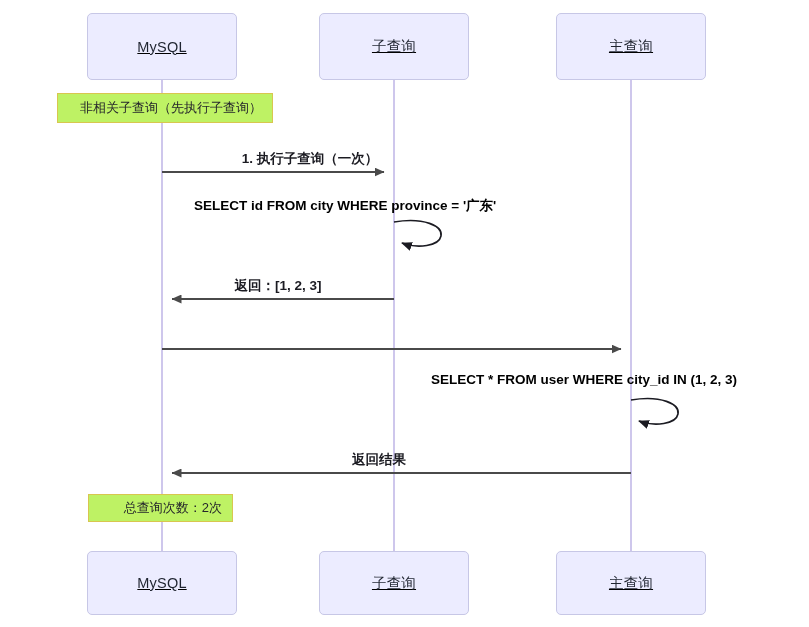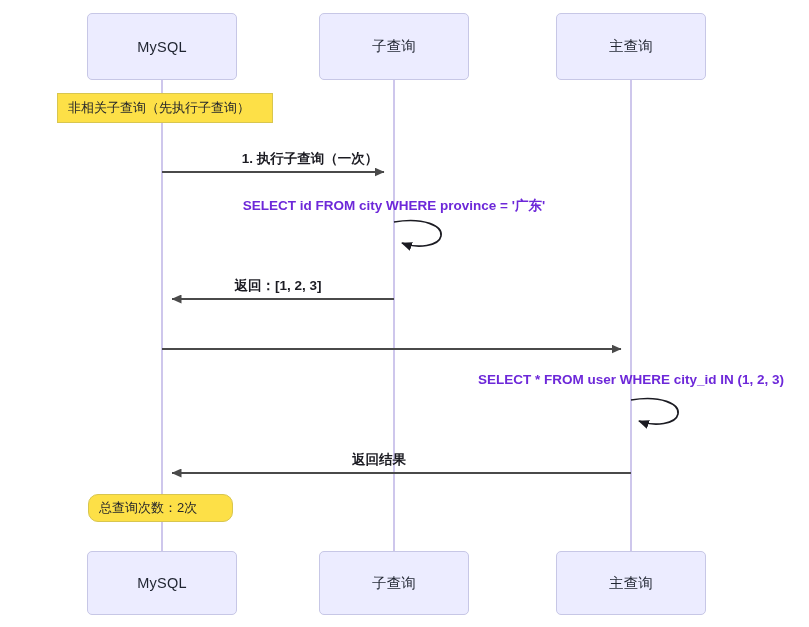--- a/index.html
+++ b/index.html
@@ -11,64 +11,64 @@
     position:relative;
   }
   #diagram{position:absolute;left:0;top:0;width:809px;height:627px;}
 
   .actor-box{
     position:absolute;
     background:#ECECFF;
     border:1px solid #C7C7E6;
     border-radius:5px;
     box-sizing:border-box;
-    display:flex;align-items:center;justify-content:center;
+    display:flex;align-items:center;justify-content:center;text-decoration:underline;
   }
   .actor-label{
     font-size:14.5px;
     color:#1f2430;
     letter-spacing:.2px;
     white-space:nowrap;
   }
 
   .lifeline{
     position:absolute;
     width:2px;
     background:#CEC7EC;
   }
 
   .note{
     position:absolute;
-    background:#fde047;
+    background:#bef264;
     border:1px solid #D8C64F;
     box-sizing:border-box;
-    display:flex;align-items:center;justify-content:flex-start;
+    display:flex;align-items:center;justify-content:flex-end;
     padding:0 10px;
   }
   .note-label{
     font-size:13px;
     color:#26272b;
     white-space:nowrap;
   }
 
   .msg-label{
     position:absolute;
     font-size:13.5px;
     font-weight:bold;
     color:#1b1b22;
     white-space:nowrap;
     text-align:center;
   }
   .sql-label{
     position:absolute;
     font-size:13.5px;
     font-weight:bold;
-    color:#6d28d9;
+    color:#000000;
     white-space:nowrap;
-    text-align:center;
+    text-align:left;
   }
   svg.overlay{position:absolute;left:0;top:0;width:809px;height:627px;pointer-events:none;}
 </style>
 </head>
 <body>
 
 <div id="diagram">
 
   <div class="lifeline" style="left:161px;top:80px;height:471px;"></div>
   <div class="lifeline" style="left:393px;top:80px;height:471px;"></div>
@@ -90,21 +90,21 @@
   <div class="actor-box" style="left:319px;top:551px;width:150px;height:64px;">
     <span class="actor-label">子查询</span>
   </div>
   <div class="actor-box" style="left:556px;top:551px;width:150px;height:64px;">
     <span class="actor-label">主查询</span>
   </div>
 
   <div class="note" style="left:57px;top:93px;width:216px;height:30px;">
     <span class="note-label">非相关子查询（先执行子查询）</span>
   </div>
-  <div class="note" style="left:88px;top:494px;width:145px;height:28px;border-radius:10px;">
+  <div class="note" style="left:88px;top:494px;width:145px;height:28px;">
     <span class="note-label">总查询次数：2次</span>
   </div>
 
   <div class="msg-label" style="left:162px;top:150px;width:232px;padding-left:32px;">1. 执行子查询（一次）</div>
 
   <div class="sql-label" style="left:194px;top:197px;width:400px;">SELECT id FROM city WHERE province = '广东'</div>
 
   <div class="msg-label" style="left:162px;top:277px;width:232px;">返回：[1, 2, 3]</div>
 
 

